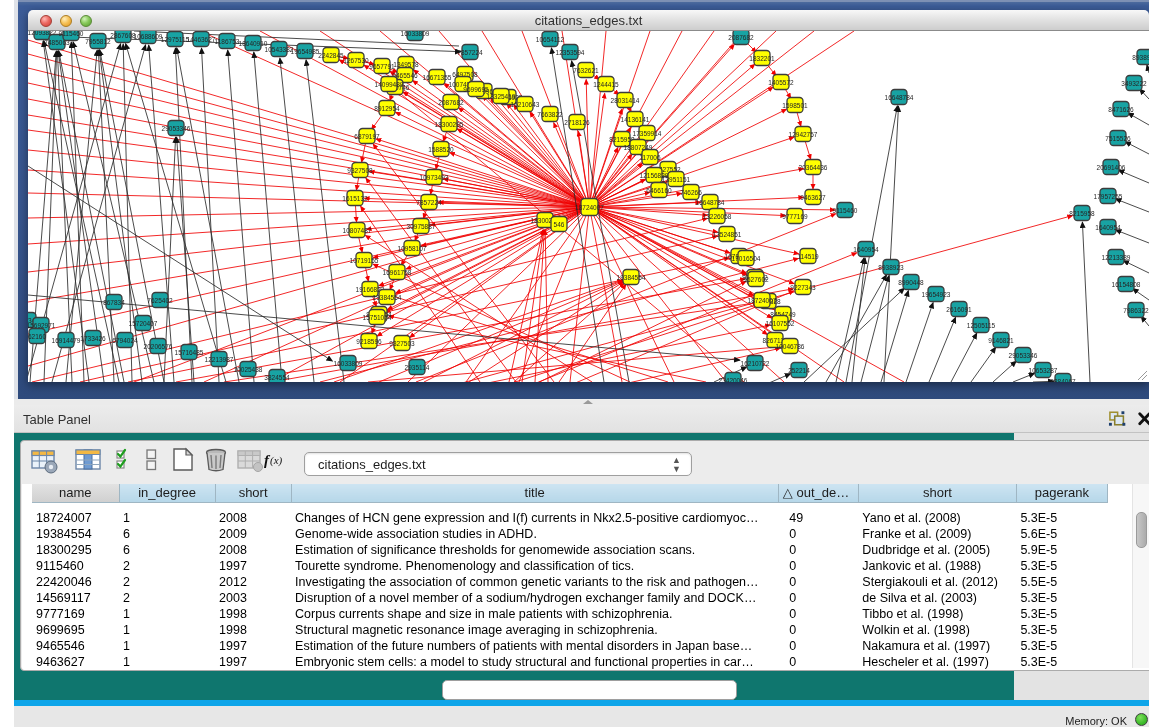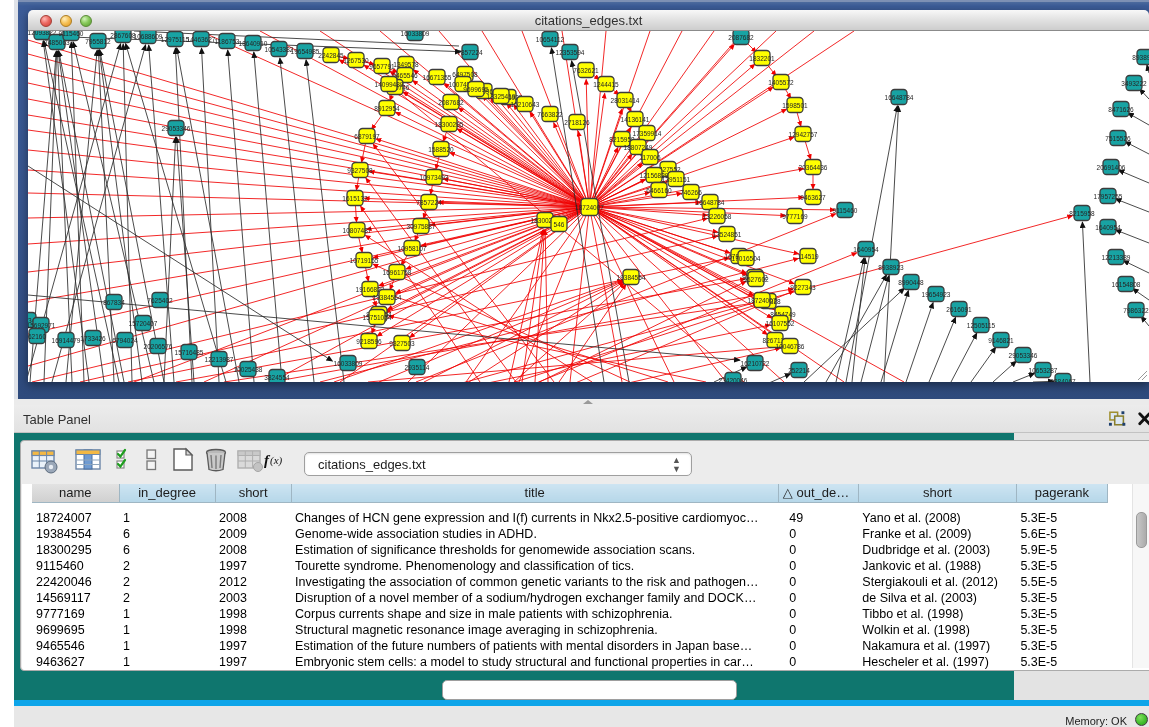--- a/index.html
+++ b/index.html
@@ -737,21 +737,21 @@
                 <td style="padding-left:11px">0</td>
                 <td>Franke et al. (2009)</td>
                 <td>5.6E‑5</td>
               </tr>
               <tr>
                 <td>18300295</td>
                 <td>6</td>
                 <td>2008</td>
                 <td class="ell">Estimation of significance thresholds for genomewide association scans.</td>
                 <td style="padding-left:11px">0</td>
-                <td>Dudbridge et al. (2003)</td>
+                <td>Dudbridge et al. (2005)</td>
                 <td>5.9E‑5</td>
               </tr>
               <tr>
                 <td>9115460</td>
                 <td>2</td>
                 <td>1997</td>
                 <td class="ell">Tourette syndrome. Phenomenology and classification of tics.</td>
                 <td style="padding-left:11px">0</td>
                 <td>Jankovic et al. (1988)</td>
                 <td>5.3E‑5</td>

